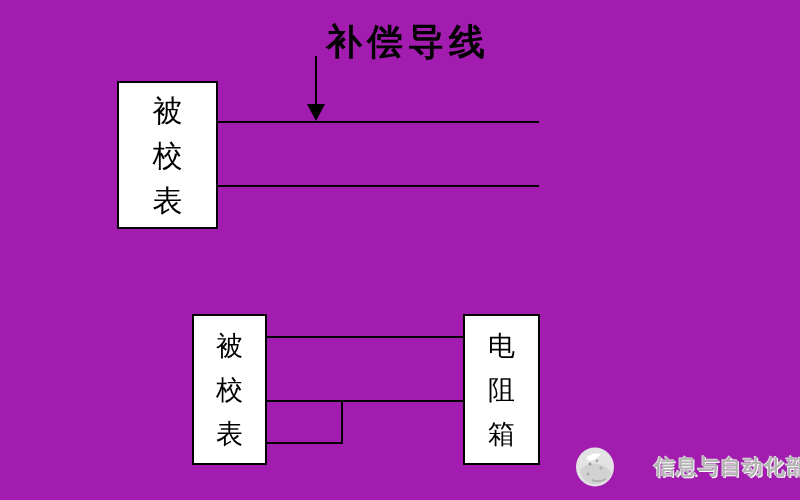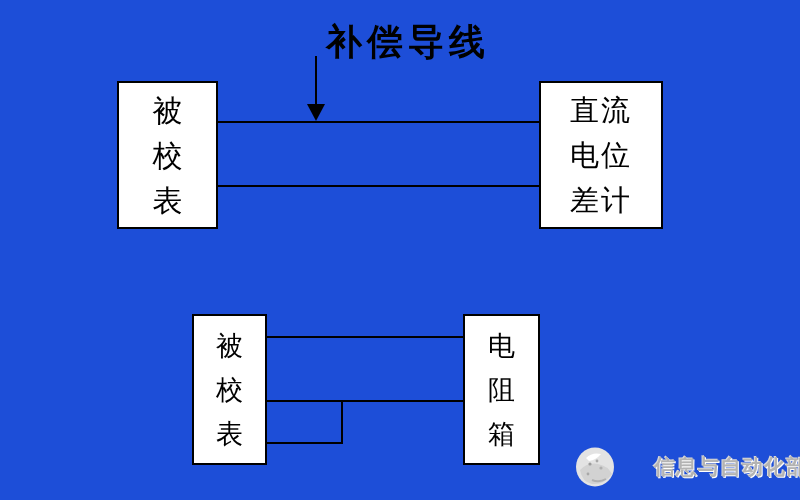--- a/index.html
+++ b/index.html
@@ -4,21 +4,21 @@
 <style>
   html, body {
     margin: 0;
     padding: 0;
     background: #ffffff;
   }
   .canvas {
     position: relative;
     width: 800px;
     height: 500px;
-    background: #1d4ed8;
+    background: #a21caf;
     overflow: hidden;
     font-family: "DejaVu Sans", sans-serif;
     color: #000000;
   }
   
   .title {
     position: absolute;
     left: 326px;
     top: 18px;
     font-size: 36px;
@@ -116,25 +116,20 @@
 
   <div class="wire wire-t1"></div>
   <div class="wire wire-t2"></div>
 
   <div class="box box-tl">
     <span>被</span>
     <span>校</span>
     <span>表</span>
   </div>
 
-  <div class="box box-tr">
-    <span>直流</span>
-    <span>电位</span>
-    <span>差计</span>
-  </div>
 
   <div class="wire wire-b1"></div>
   <div class="wire wire-b2"></div>
   <div class="wire wire-b3"></div>
   <div class="wire wire-b4"></div>
 
   <div class="box box-bl">
     <span>被</span>
     <span>校</span>
     <span>表</span>

